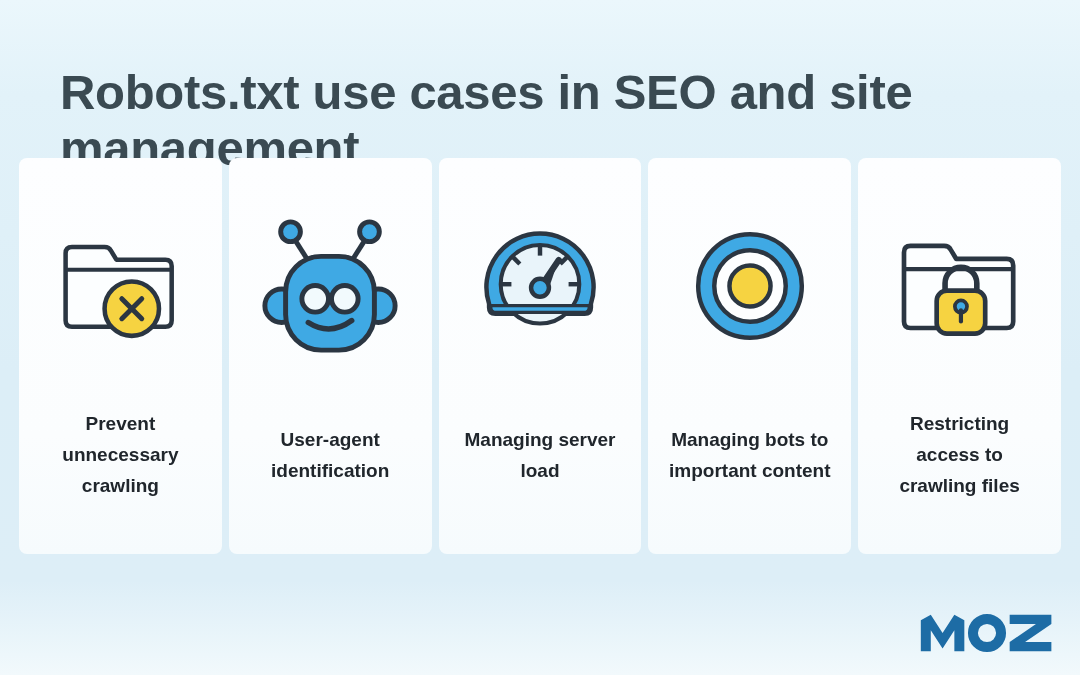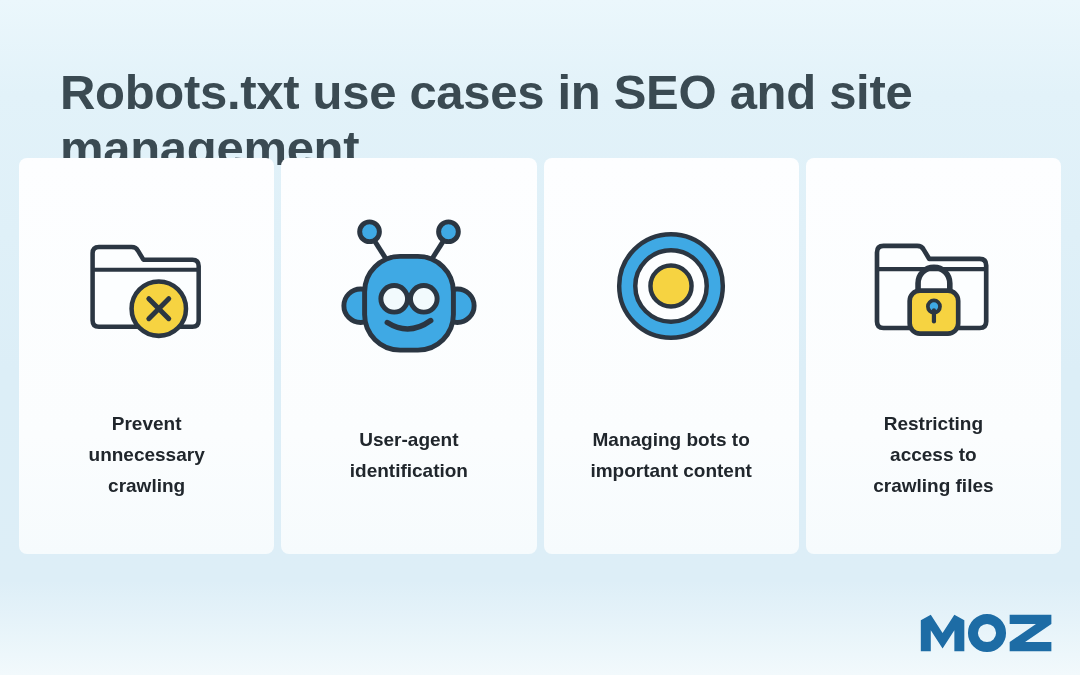--- a/index.html
+++ b/index.html
@@ -82,20 +82,40 @@
           <circle cx="60" cy="88" r="13.5" fill="#f2fafd" stroke="#2b3642" stroke-width="5"></circle>
           <circle cx="90" cy="88" r="13.5" fill="#f2fafd" stroke="#2b3642" stroke-width="5"></circle>
           <path d="M 53 112 Q 75 126 97 110" fill="none" stroke="#2b3642" stroke-width="5.5" stroke-linecap="round"></path>
         </svg>
       </div>
       <div class="label-wrap">
         <div class="card-label w1">User-agent identification</div>
       </div>
     </div>
 
+    <div class="card">
+      <div class="icon-wrap">
+        <svg width="134" height="134" viewBox="0 0 150 150">
+          <path d="M 18 95 A 60 60 0 1 1 132 95 L 132 99 Q 132 106 125 106 L 25 106 Q 18 106 18 99 Z" fill="#3fa9e4" stroke="#2b3642" stroke-width="5" stroke-linejoin="round"></path>
+          <circle cx="75" cy="73" r="44" fill="#e9f4fa" stroke="#2b3642" stroke-width="4.5"></circle>
+          <line x1="31" y1="73" x2="43" y2="73" stroke="#2b3642" stroke-width="5"></line>
+          <line x1="119" y1="73" x2="107" y2="73" stroke="#2b3642" stroke-width="5"></line>
+          <line x1="75" y1="29" x2="75" y2="41" stroke="#2b3642" stroke-width="5"></line>
+          <line x1="43.9" y1="41.9" x2="52.4" y2="50.4" stroke="#2b3642" stroke-width="5"></line>
+          <line x1="106.1" y1="41.9" x2="97.6" y2="50.4" stroke="#2b3642" stroke-width="5"></line>
+          <path d="M 69 81 L 96 45 L 83 83 Z" fill="#2b3642"></path>
+          <line x1="75" y1="77" x2="96" y2="46" stroke="#2b3642" stroke-width="7" stroke-linecap="round"></line>
+          <circle cx="75" cy="77" r="10" fill="#3fa9e4" stroke="#2b3642" stroke-width="5"></circle>
+          <path d="M 20 97 L 130 97 L 130 99 Q 130 104.5 124 104.5 L 26 104.5 Q 20 104.5 20 99 Z" fill="#3fa9e4" stroke="#2b3642" stroke-width="3.5" stroke-linejoin="round"></path>
+        </svg>
+      </div>
+      <div class="label-wrap">
+        <div class="card-label w3">Managing server load</div>
+      </div>
+    </div>
 
     <div class="card">
       <div class="icon-wrap">
         <svg width="134" height="134" viewBox="0 0 150 150">
           <circle cx="75" cy="75" r="58" fill="#3fa9e4" stroke="#2b3642" stroke-width="5"></circle>
           <circle cx="75" cy="75" r="40" fill="#fdfeff" stroke="#2b3642" stroke-width="5"></circle>
           <circle cx="75" cy="75" r="23" fill="#f6d341" stroke="#2b3642" stroke-width="5"></circle>
         </svg>
       </div>
       <div class="label-wrap">

